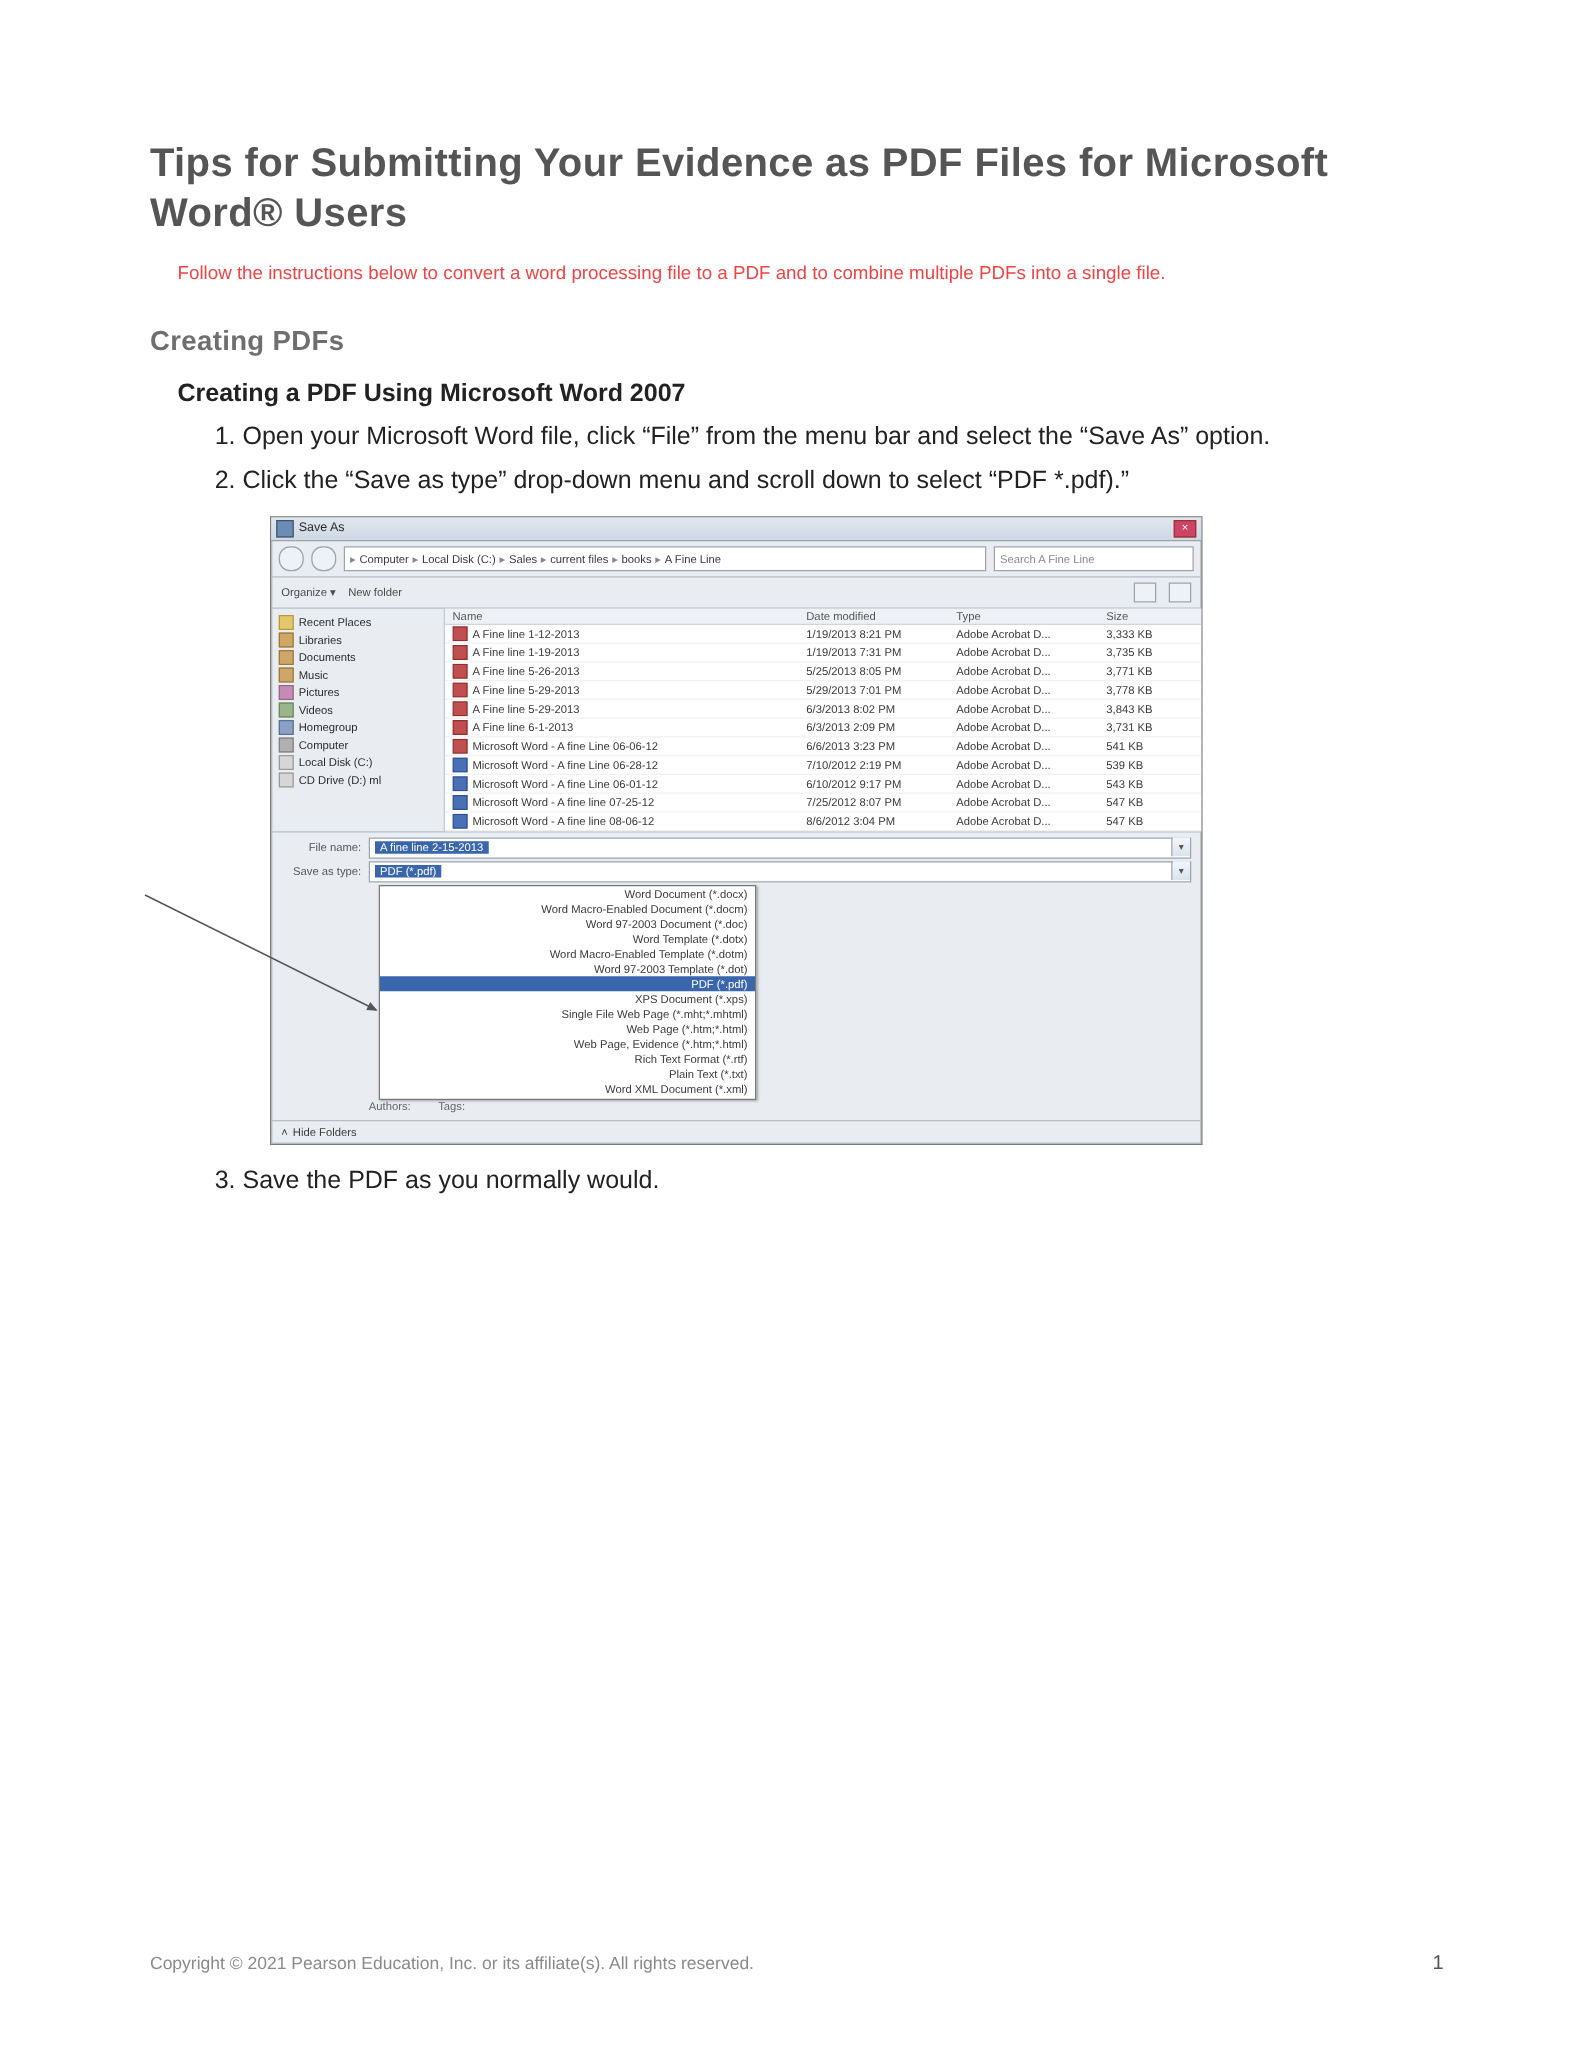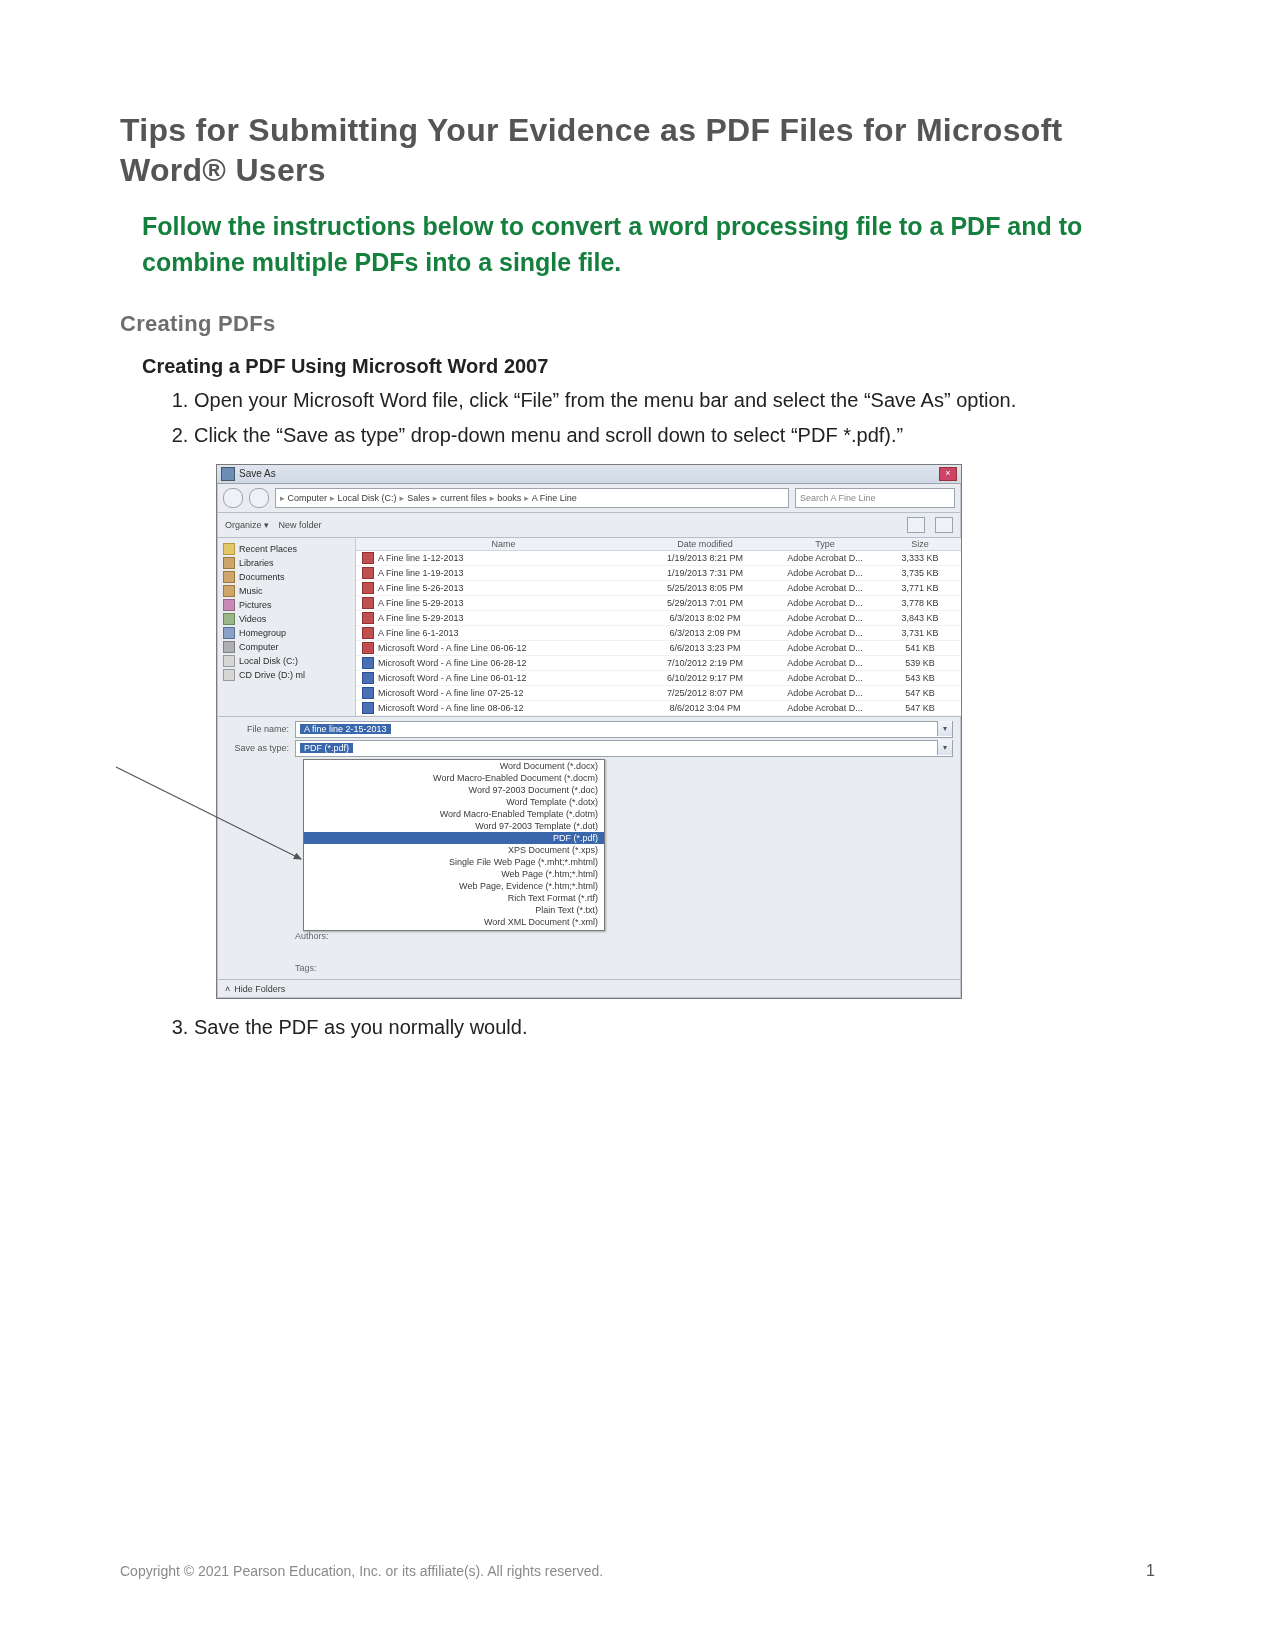--- a/index.html
+++ b/index.html
@@ -23,26 +23,25 @@
     h1 {
       font-family: Verdana, Geneva, sans-serif;
       font-weight: 700;
       color: #555;
       font-size: 32px;
       line-height: 1.25;
       margin: 0 0 18px 0;
       letter-spacing: .3px;
     }
     .intro {
-      font-size: 25px;
+      font-size: 15px;
       line-height: 1.45;
       margin: 0 0 30px 0;
-      color: #15803d;
+      color: #ef4444;
       padding-left: 22px;
-      font-weight: bold;
     }
     h2 {
       font-family: Verdana, Geneva, sans-serif;
       color: #6e6e6e;
       font-size: 22px;
       font-weight: 700;
       margin: 0 0 18px 0;
       letter-spacing: .3px;
     }
     h3 {
@@ -150,21 +149,20 @@
       flex:1;
       background:#fff;
       overflow:auto;
     }
     .fhead, .frow {
       display:grid;
       grid-template-columns: 1fr 120px 120px 70px;
       align-items:center;
       font-size:9px;
       padding:1px 6px;
-      text-align:center;
     }
     .fhead {
       background:#eef2f7;
       border-bottom:1px solid #d0d6e0;
       color:#555;
       position:sticky; top:0;
     }
     .frow { border-bottom:1px solid #f1f1f1; color:#3a3a3a; }
     .fname { display:flex; align-items:center; gap:4px; white-space:nowrap; overflow:hidden; text-overflow:ellipsis;}
     .fico{width:10px;height:10px;background:#c05050;border:1px solid #903030;display:inline-block;}
@@ -178,21 +176,21 @@
     .fieldrow .val{
       flex:1;height:15px;border:1px solid #9aa3ae;background:#fff;padding:0 4px;display:flex;align-items:center;
       position:relative;
     }
     .fieldrow .val .drop{
       position:absolute;right:0;top:-1px;width:14px;height:15px;border-left:1px solid #9aa3ae;
       background:linear-gradient(#f3f6fa,#dbe3ee);
       display:flex;align-items:center;justify-content:center;font-size:8px;color:#555;
     }
     .valhl{background:#3a66ab;color:#fff;padding:0 4px;}
-    .metarow{display:flex;gap:22px;font-size:9px;color:#666;padding:2px 0 2px 70px;flex-direction:column;}
+    .metarow{display:flex;gap:22px;font-size:9px;color:#666;padding:2px 0 2px 70px;}
     .typelist-wrap{position:relative;height:0;}
     .typelist{
       position:absolute;
       left:78px; top:0;
       width:300px;
       border:1px solid #7a7a7a;
       background:#fff;
       max-height:170px;
       overflow:hidden;
       box-shadow:1px 1px 2px rgba(0,0,0,.3);

